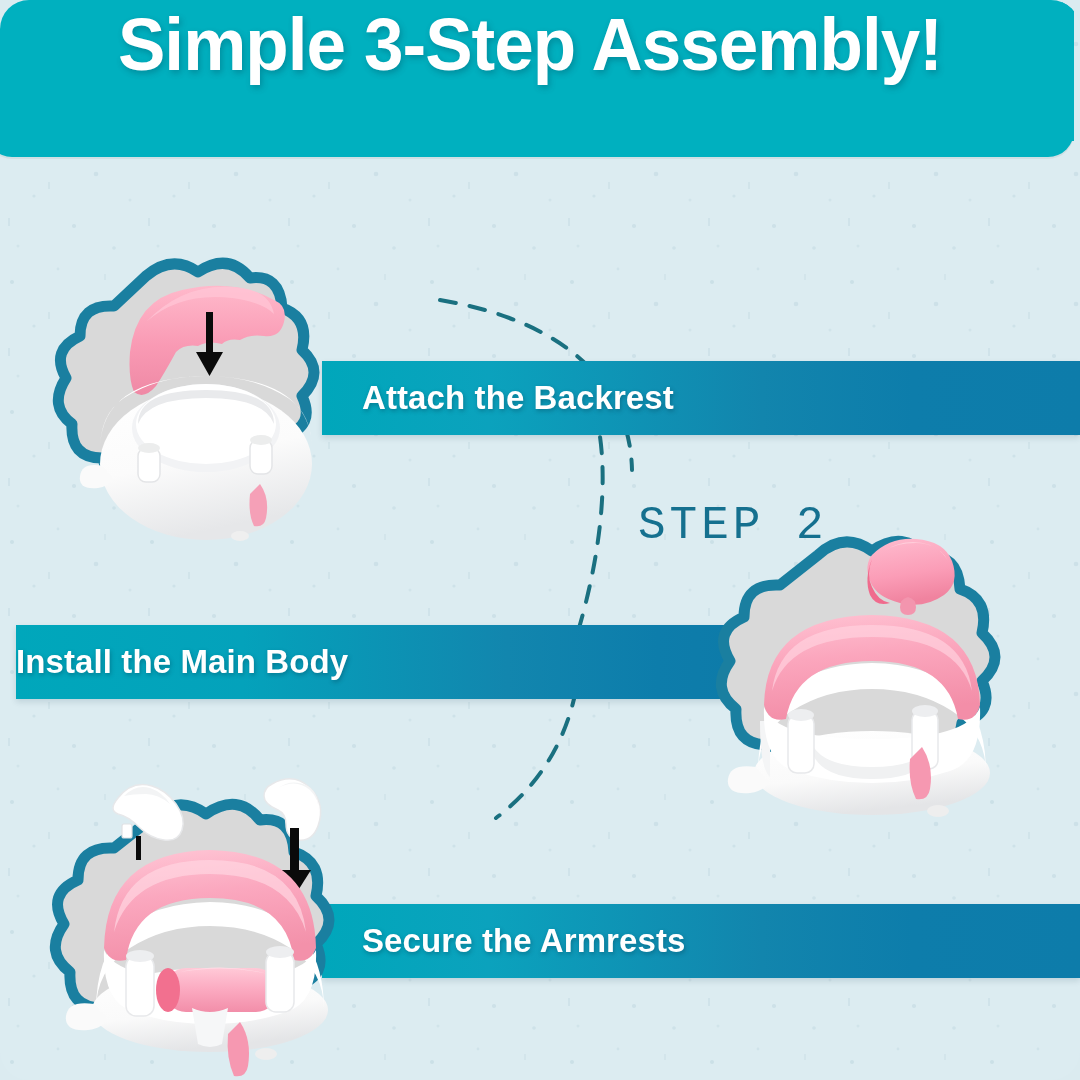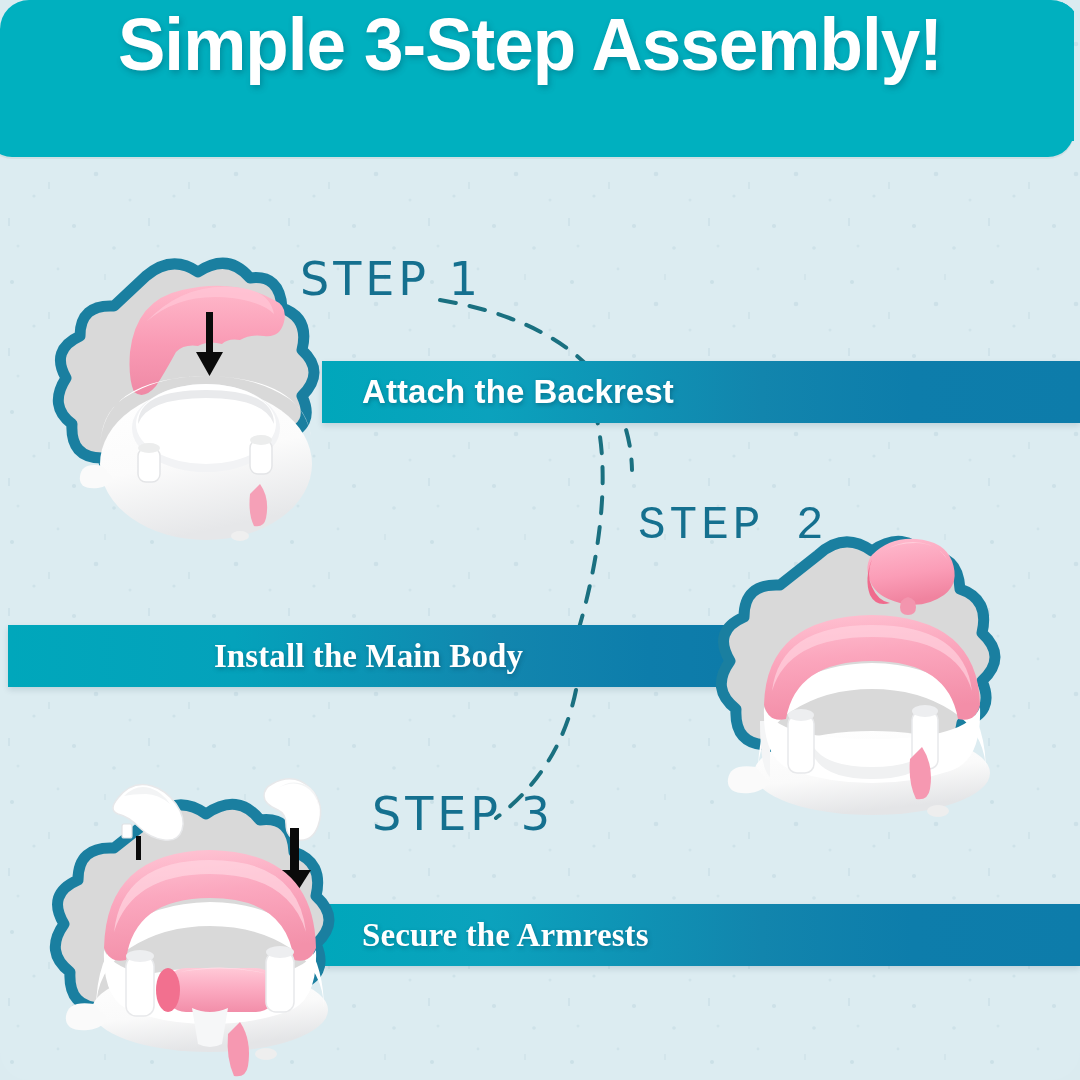--- a/index.html
+++ b/index.html
@@ -62,21 +62,21 @@
     letter-spacing: -1px;
     line-height: 1;
     font-family: "Liberation Sans", sans-serif;
     text-shadow: 2px 3px 6px rgba(0,60,80,.30);
     transform: scaleX(.96);
   }
 
   
   .band {
     position: absolute;
-    height: 62px;
+    height: 74px;
     display: flex;
     align-items: center;
     box-shadow: 0 3px 6px rgba(0,50,70,.13);
   }
   .band-label {
     color: #ffffff;
     font-size: 33px;
     font-weight: 700;
     letter-spacing: .1px;
     white-space: nowrap;
@@ -86,37 +86,36 @@
   #band-1 {
     left: 322px;
     top: 361px;
     width: 758px;
     background: linear-gradient(90deg, #00a7bb 0%, #0ba2bd 22%, #1285ad 58%, #0d7dab 78%, #0d7caa 100%);
     justify-content: flex-start;
   }
   #band-1 .band-label { margin-left: 40px; }
 
   #band-2 {
-    left: 8px;
+    left: 16px;
     top: 625px;
     width: 755px;
     background: linear-gradient(90deg, #00a7bb 0%, #04a2bb 30%, #1286ae 65%, #0d7dab 85%, #0d7aa8 100%);
-    justify-content: center;
-    font-family: Liberation Serif, serif;
+    justify-content: flex-start;
   }
   #band-2 .band-label { margin-right: 34px; }
 
   #band-3 {
     left: 322px;
     top: 904px;
     width: 758px;
     background: linear-gradient(90deg, #00a7bb 0%, #0ba2bd 22%, #1285ad 58%, #0d7dab 78%, #0d7caa 100%);
     justify-content: flex-start;
   }
-  #band-3 .band-label { margin-left: 40px; font-family: Liberation Serif, serif; }
+  #band-3 .band-label { margin-left: 40px; }
 
   
   .step-caption {
     position: absolute;
     color: #15708f;
     font-family: "DejaVu Sans", sans-serif;
     font-size: 46px;
     font-weight: 400;
     letter-spacing: 4px;
     white-space: nowrap;
@@ -177,28 +176,22 @@
   </div>
 
   <div class="band" id="band-2">
     <span class="band-label">Install the Main Body</span>
   </div>
 
   <div class="band" id="band-3">
     <span class="band-label">Secure the Armrests</span>
   </div>
 
-  <div class="step-caption" id="step-caption-1">
-    <span>STEP 1</span>
-  </div>
   <div class="step-caption" id="step-caption-2">
     <span>STEP 2</span>
-  </div>
-  <div class="step-caption" id="step-caption-3">
-    <span>STEP 3</span>
   </div>
 
   <div class="illus" id="illus-1">
     <svg width="330" height="312" viewBox="0 0 330 312">
       <defs>
         <linearGradient id="whiteSeat1" x1="0" y1="0" x2="0.3" y2="1">
           <stop offset="0%" stop-color="#ffffff"></stop>
           <stop offset="55%" stop-color="#fbfbfb"></stop>
           <stop offset="100%" stop-color="#e6e7e9"></stop>
         </linearGradient>

